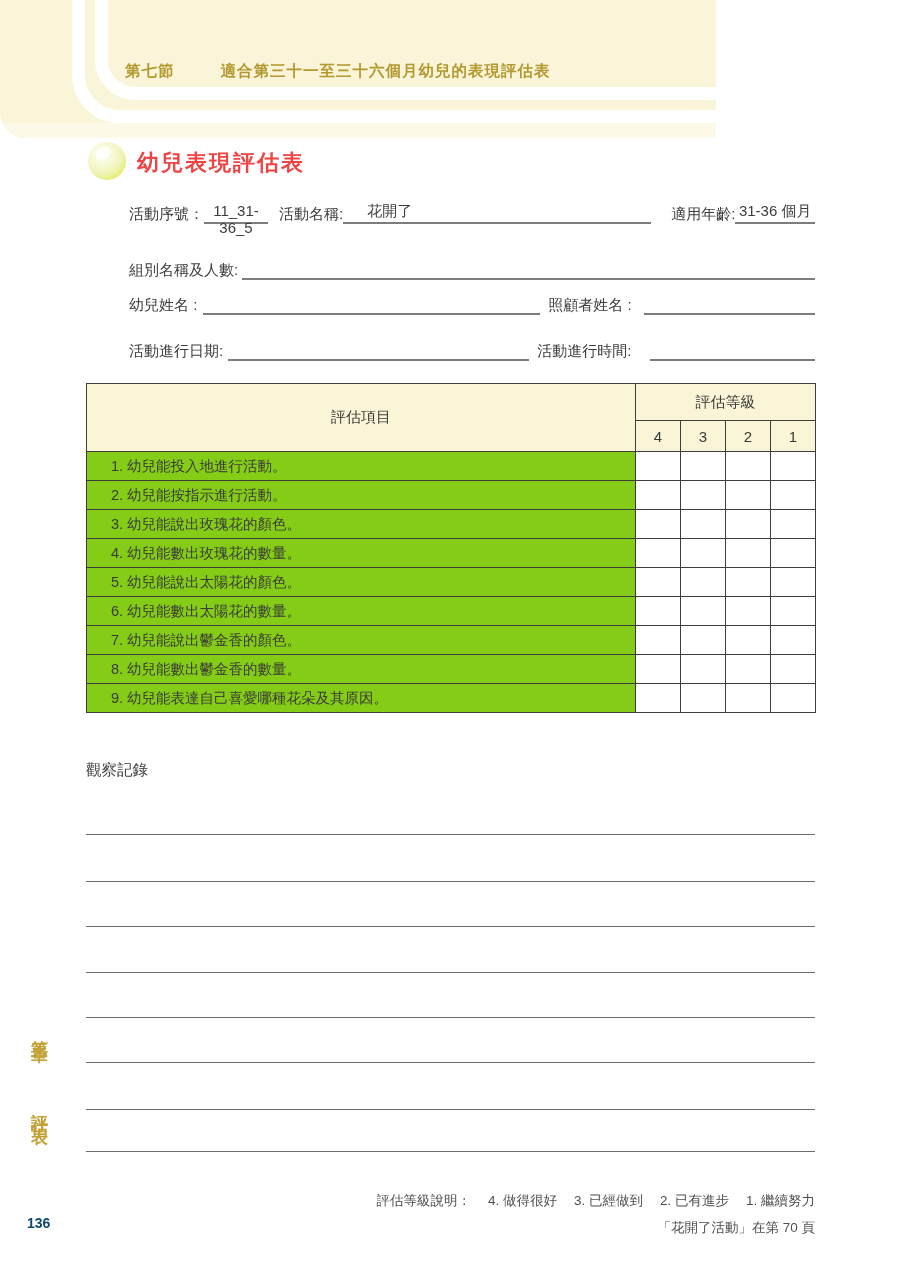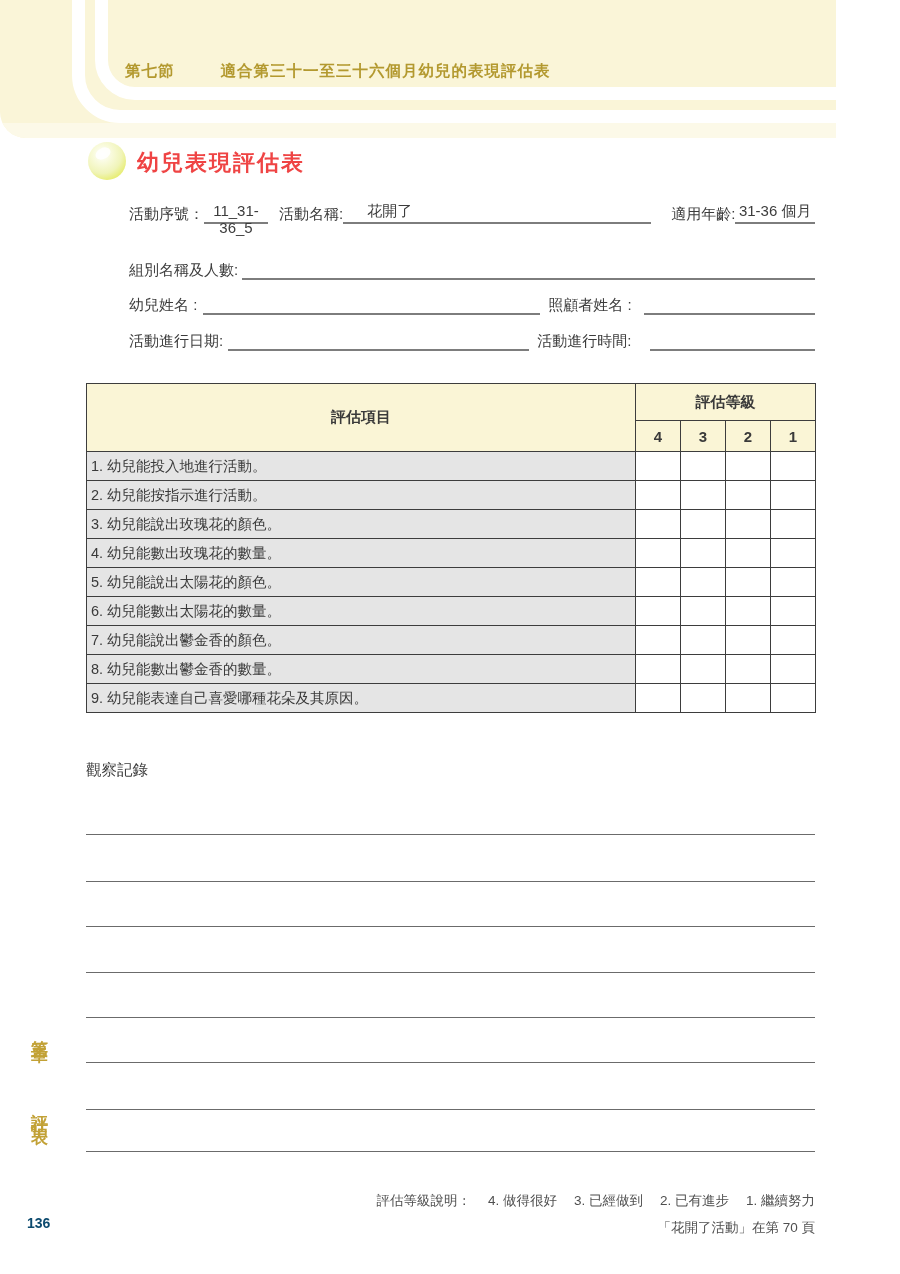--- a/index.html
+++ b/index.html
@@ -1,20 +1,20 @@
 <!DOCTYPE html>
 <html><head>
 <meta charset="utf-8">
 <style>
   * { margin:0; padding:0; box-sizing:border-box; }
   body { background:#ffffff; font-family:"Liberation Sans", sans-serif; }
   .page { position:relative; width:900px; height:1274px; background:#ffffff; overflow:hidden; }
 
   
-  .top-band { position:absolute; top:0; left:0; width:836px; height:138px;
+  .top-band { position:absolute; top:0; left:0; width:716px; height:138px;
               background:#FAF5D8; overflow:hidden; border-bottom-left-radius:26px; }
   .pale-strip { position:absolute; left:0; top:123px; width:900px; height:15px;
                 background:#FCF9E8; }
   .arc { position:absolute; background:transparent; border:13px solid #ffffff; }
   .arc-outer { top:-40px; left:72px; right:-40px; height:163px; border-radius:0 0 0 48px; }
   .arc-inner { top:-40px; left:95px; right:-40px; height:140px; border-radius:0 0 0 40px; }
   .section-header { position:absolute; top:61px; left:125px; display:flex; gap:46px;
                     font-size:15.5px; font-weight:bold; color:#B3992F; letter-spacing:1px; }
 
   
@@ -31,26 +31,26 @@
   .lbl { white-space:nowrap;margin-left:43px; }
   .blank { border-bottom:2px solid #7d7d7d; height:22px; }
   .fill { font-size:15px; color:#3c3c3c; }
   .center { text-align:center; }
   .grow { flex:1; }
 
   
   table.assess { position:absolute; left:86px; top:383px; border-collapse:collapse;
                  table-layout:fixed; width:729px; font-size:14.5px; color:#3a3a3a; }
   table.assess th, table.assess td { border:1.5px solid #3d3d3d; }
-  table.assess th { background:#FAF5D6; font-weight:bold; font-size:15px; }
+  table.assess th { background:#FAF5D6; font-weight:normal; font-size:15px; }
   th.item-head { width:549px; }
   col.gcol { width:45px; }
   tr.grade-row th { height:31px; }
   tr.top-row th { height:37px; }
-  td.item { height:29px; padding-left:4px; text-align:left; background:#e5e5e5; }
+  td.item { height:29px; padding-left:24px; text-align:left; background:#84cc16; }
   td.g { background:#ffffff; }
 
   
   .obs-label { position:absolute; left:86px; top:760px; font-size:15.5px; color:#3c3c3c; }
   .rule { position:absolute; left:86px; width:729px; border-top:1.5px solid #6b6b6b; }
 
   
   .side-txt { position:absolute; left:28px; writing-mode:vertical-rl; text-orientation:upright;
               font-weight:bold; color:#C2A136; font-size:17px; }
   .side-chapter { top:1026px; letter-spacing:3px; }
@@ -94,21 +94,21 @@
     <span class="blank grow" style="margin-left:4px;"></span>
   </div>
 
   <div class="field-row" style="top:293px;">
     <span class="lbl">幼兒姓名 :</span>
     <span class="blank" style="width:337px; margin-left:6px;"></span>
     <span class="lbl" style="margin-left:8px;">照顧者姓名 :</span>
     <span class="blank grow" style="margin-left:12px;"></span>
   </div>
 
-  <div class="field-row" style="top:329px;">
+  <div class="field-row" style="top:339px;">
     <span class="lbl">活動進行日期:</span>
     <span class="blank" style="width:301px; margin-left:5px;"></span>
     <span class="lbl" style="margin-left:8px;">活動進行時間:</span>
     <span class="blank grow" style="margin-left:19px;"></span>
   </div>
 
   <table class="assess">
     <colgroup>
       <col style="width:549px;">
         <col class="gcol">

